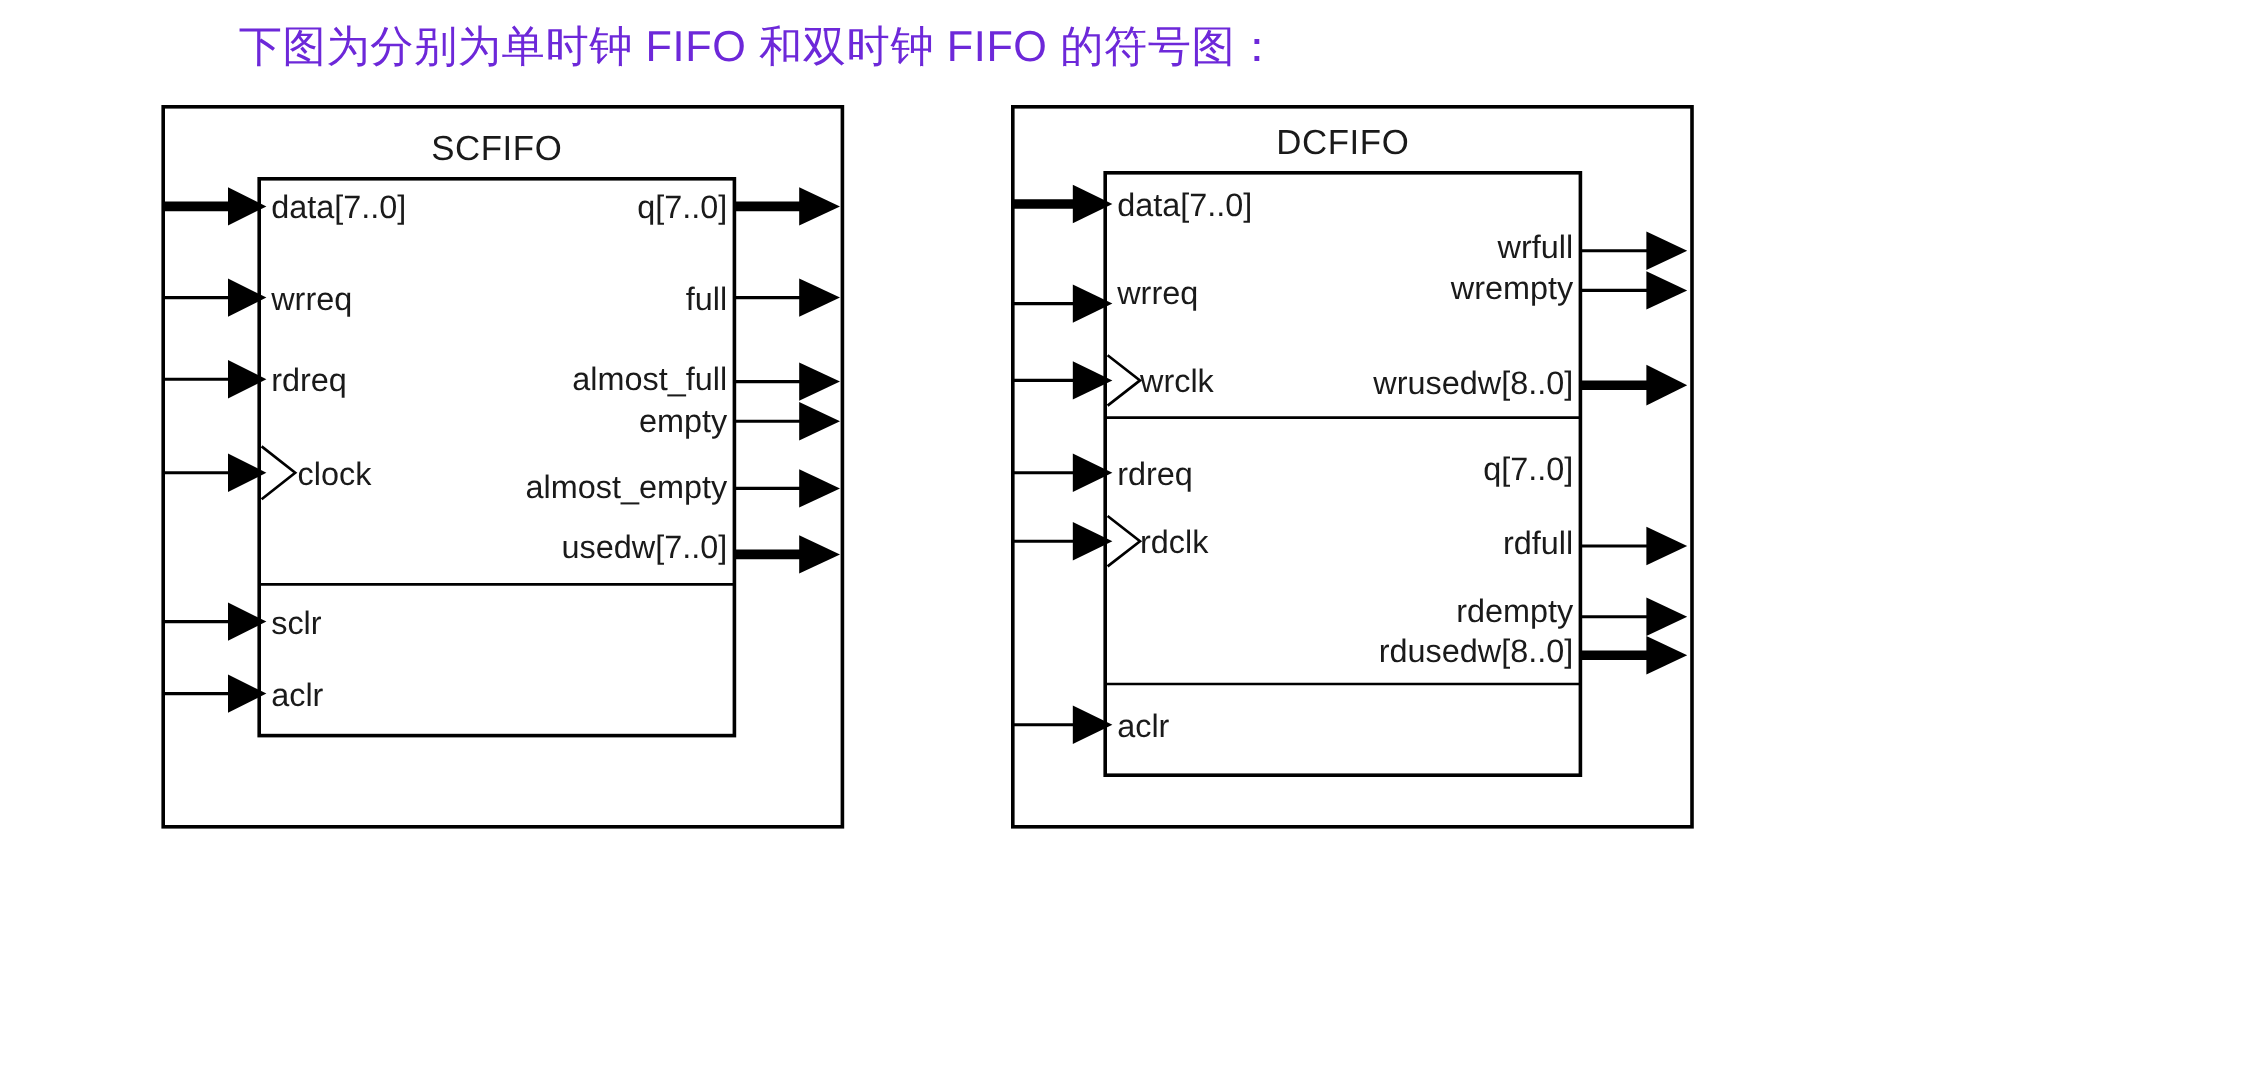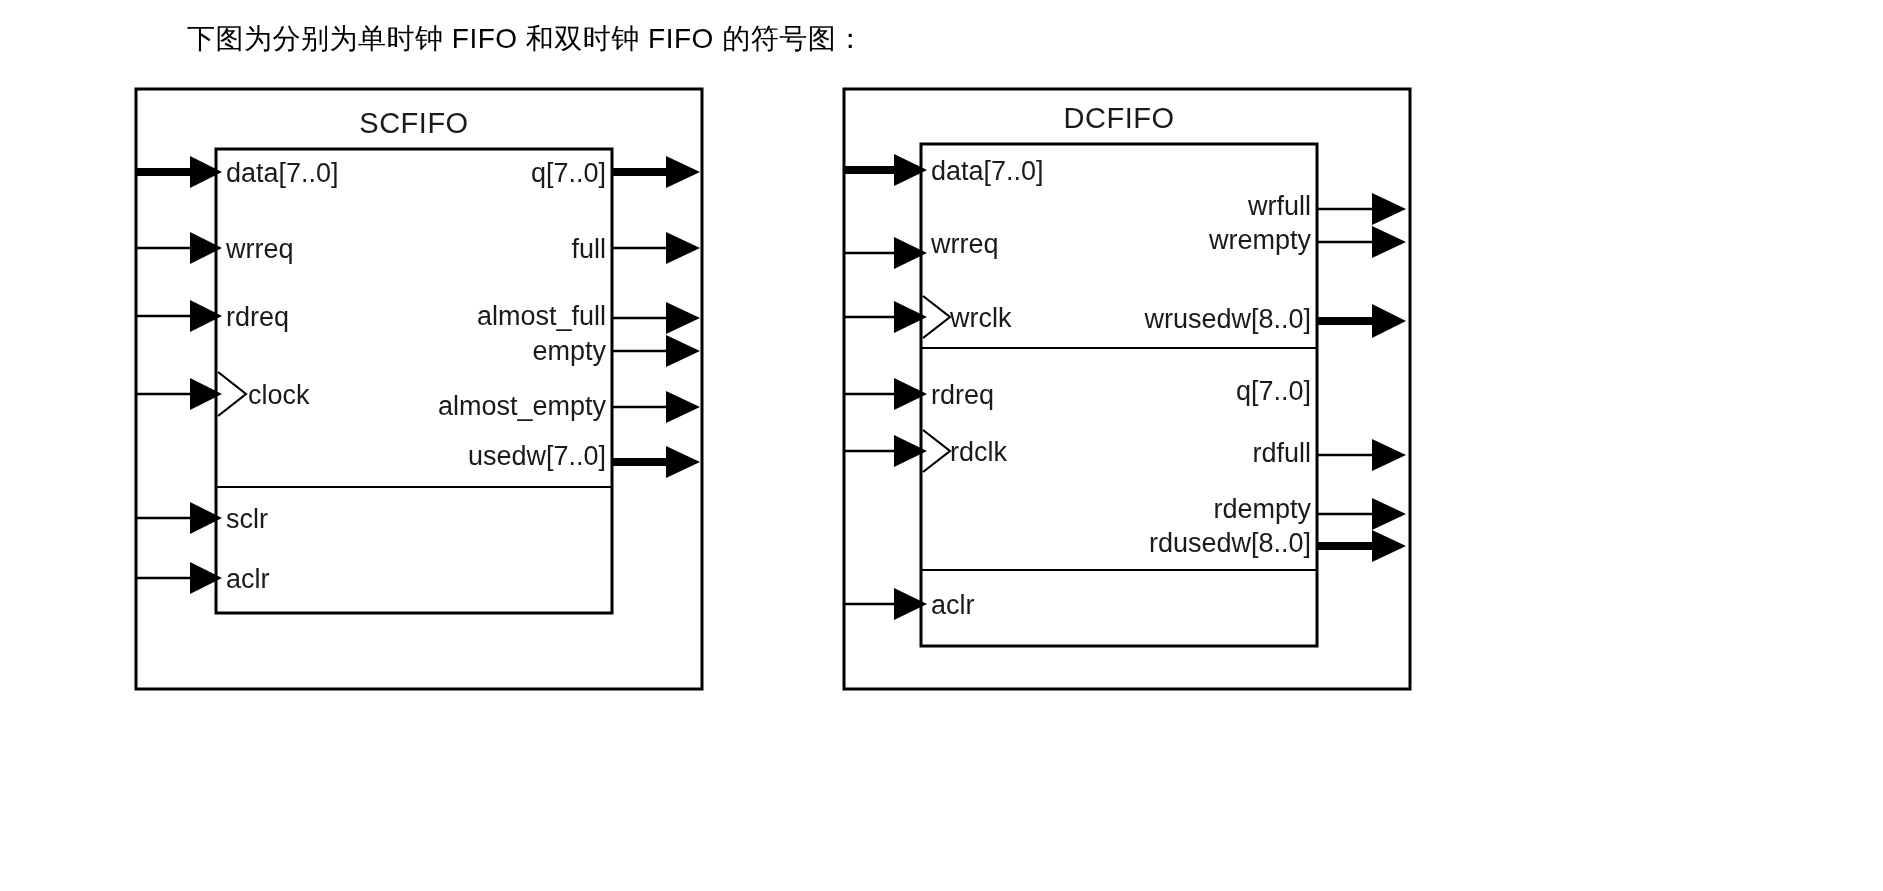--- a/index.html
+++ b/index.html
@@ -10,24 +10,24 @@
     font-family:"Liberation Sans", sans-serif;
     color:#000000;
     overflow:hidden;
     position:relative;
   }
   #page{position:absolute;left:0;top:0;width:1883px;height:891px;}
 
   
   .caption{
     position:absolute;
-    left:187px; top:22px;
-    font-size:28px;
+    left:199px; top:22px;
+    font-size:36px;
     line-height:34px;
-    color:#000000;
+    color:#6d28d9;
     white-space:nowrap;
     letter-spacing:0.5px;
   }
 
   
   svg.diagram{position:absolute;left:0;top:0;width:1883px;height:891px;}
 
   .outer-frame{fill:none;stroke:#000000;stroke-width:3;}
   .inner-frame{fill:#ffffff;stroke:#000000;stroke-width:3;}
   .divider{stroke:#000000;stroke-width:2.2;}

